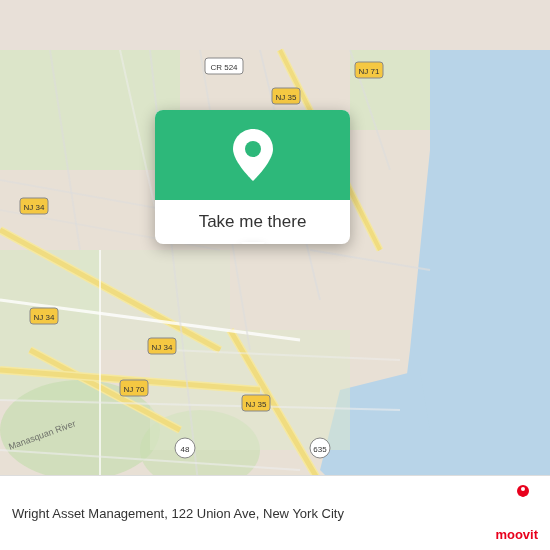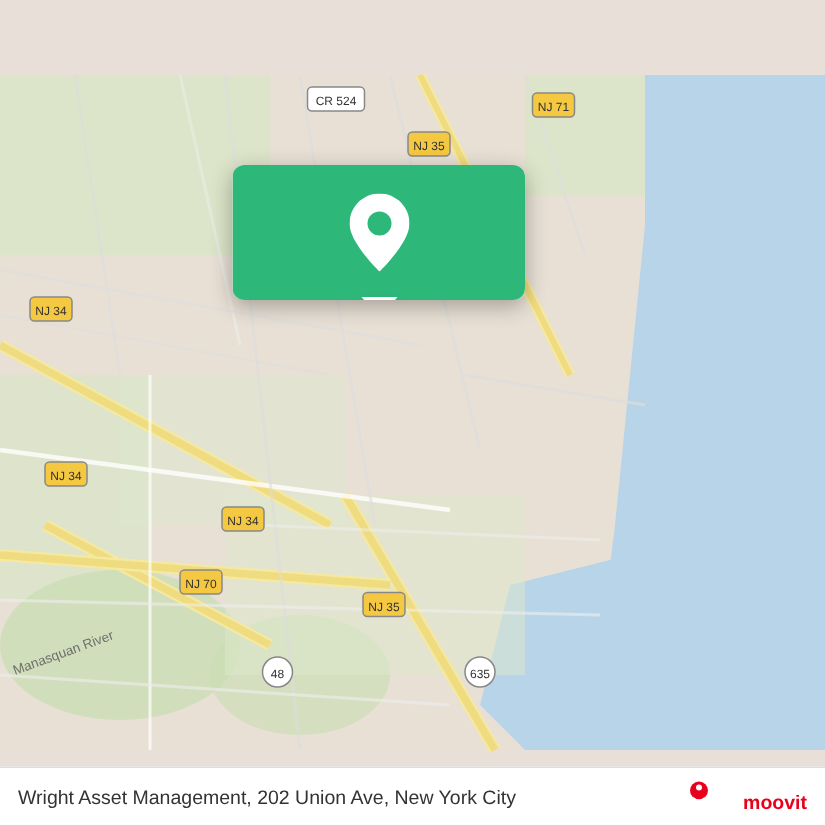--- a/index.html
+++ b/index.html
@@ -45,22 +45,23 @@
     }
 
     #address-text {
       font-size: 13px;
       color: #333;
       flex: 1;
     }
 
     #moovit-logo {
       display: flex;
-      align-items: flex-end;
+      align-items: center;
       gap: 21px;
+      flex-direction: column;
     }
 
     .moovit-text {
       font-size: 13px;
       font-weight: bold;
       color: #e8001c;
     }
 
     
     #osm-attribution {
@@ -212,26 +213,29 @@
   </svg>
 
   <div id="popup-card">
     <div id="popup-top">
 
       <svg width="40" height="52" viewBox="0 0 40 52">
         <path d="M20 0 C9 0 0 9 0 20 C0 33 20 52 20 52 C20 52 40 33 40 20 C40 9 31 0 20 0Z" fill="white"></path>
         <circle cx="20" cy="20" r="8" fill="#2db87a"></circle>
       </svg>
     </div>
+    <div id="popup-bottom">
+      <button id="take-me-there-btn">Take me there</button>
+    </div>
     <div id="popup-arrow"></div>
   </div>
 
 
   <div id="bottom-bar">
-    <span id="address-text">Wright Asset Management, 202 Union Ave, New York City</span>
+    <span id="address-text">Wright Asset Management, 122 Union Ave, New York City</span>
     <div id="moovit-logo">
 
       <svg width="28" height="22" viewBox="0 0 28 22">
         <circle cx="20" cy="7" r="6" fill="#e8001c"></circle>
         <circle cx="20" cy="5" r="2" fill="white"></circle>
         <path d="M16 12 Q20 16 24 12" stroke="white" stroke-width="1.5" fill="none"></path>
       </svg>
       <span class="moovit-text">moovit</span>
     </div>
   </div>

